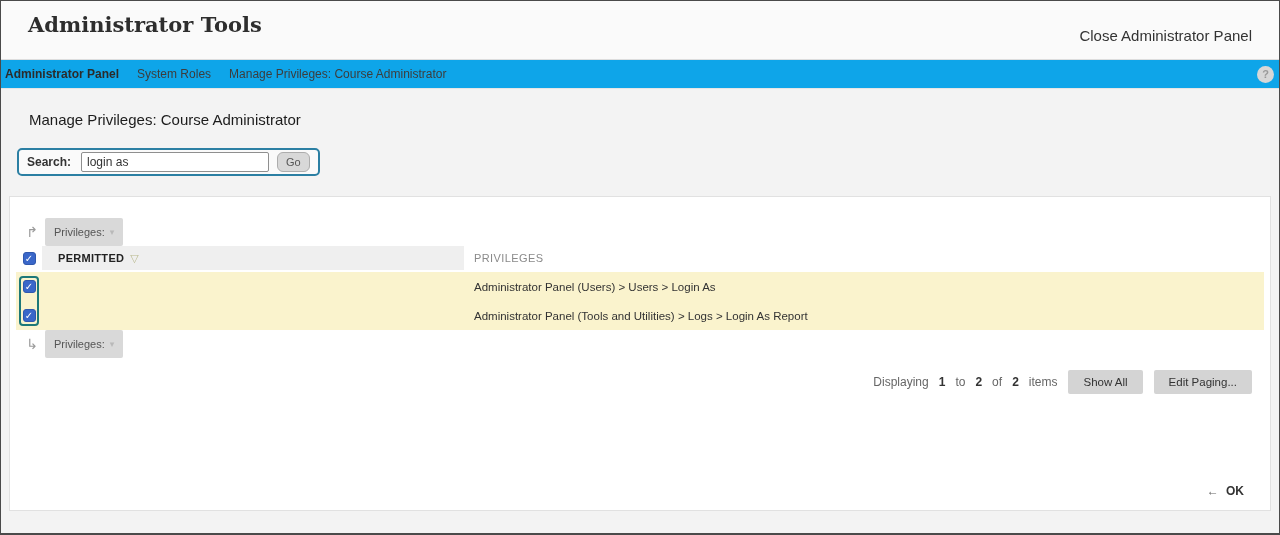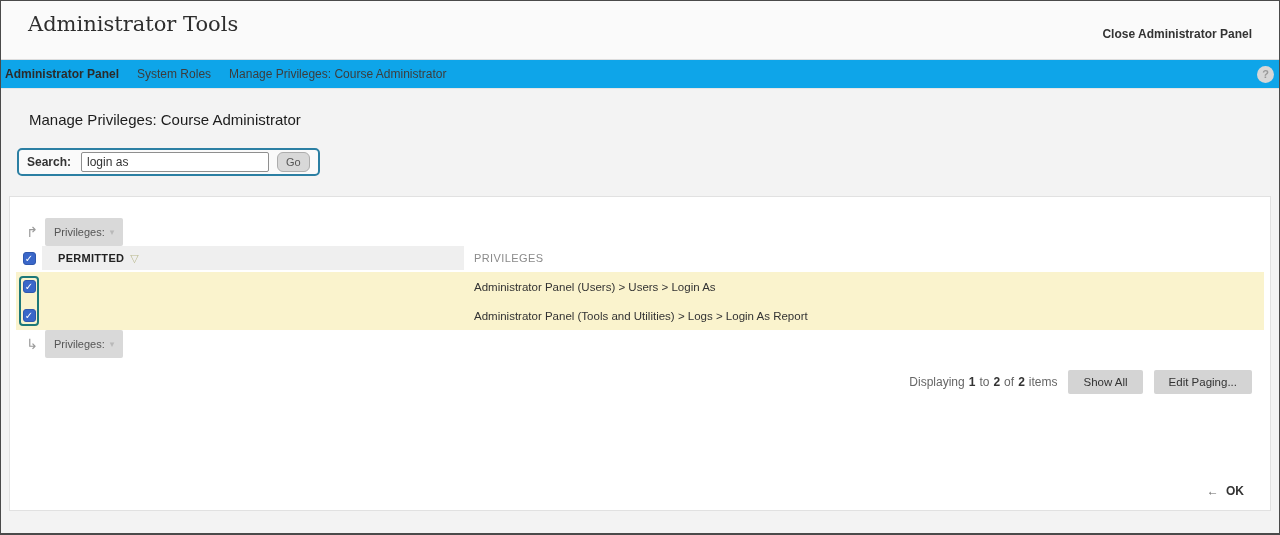--- a/index.html
+++ b/index.html
@@ -13,26 +13,26 @@
     background: #f3f3f3;
   }
 
   
   .top-header {
     height: 59px; background: #fafafa; border-bottom: 1px solid #ddd;
     position: relative; flex: 0 0 auto;
   }
   .top-header .app-title {
     font-family: "DejaVu Serif", serif;
-    font-size: 21px; color: #2e2e2e; font-weight: 400;
+    font-size: 21px; color: #2e2e2e; font-weight: 700;
     position: absolute; left: 27px; top: 11px;
   }
   .top-header .close-panel {
     position: absolute; right: 27px; top: 26px;
-    font-size: 12px; font-weight: 700; color: #333; cursor: pointer;
+    font-size: 15px; font-weight: 400; color: #333; cursor: pointer;
     background: none; border: none; font-family: inherit; margin-left: 13px;
   }
 
   
   .breadcrumb-bar {
     height: 29px; background: #0ea5e9; border-bottom: 1px solid #e5e5e5;
     display: flex; align-items: center; padding-left: 4px; gap: 18px;
     position: relative; flex: 0 0 auto;
   }
   .breadcrumb-bar .crumb { font-size: 12px; color: #3d3d3d; cursor: pointer; }
@@ -111,21 +111,21 @@
     position: absolute; left: 3px; top: 4px; width: 20px; height: 50px;
     border: 2px solid #1d7878; border-radius: 4px; pointer-events: none;
   }
 
   .action-bar.bottom { margin-top: 3px; }
 
   .paging-row {
     display: flex; justify-content: flex-end; align-items: center;
     margin-top: 16px; padding-right: 12px; gap: 11px;
   }
-  .paging-text { font-size: 12px; color: #666; display: inline-flex; gap: 4px; }
+  .paging-text { font-size: 12px; color: #666; display: inline-flex; gap: 10px; }
   .paging-text .num { font-weight: 700; color: #333; }
   .paging-btn {
     background: #d4d4d4; border: none; border-radius: 2px;
     padding: 6px 15px; font-size: 11.5px; color: #333; font-family: inherit; cursor: pointer;
   }
 
   .ok-action {
     position: absolute; right: 26px; bottom: 12px;
     font-size: 12px; color: #333; cursor: pointer;
     background: none; border: none; font-family: inherit;

